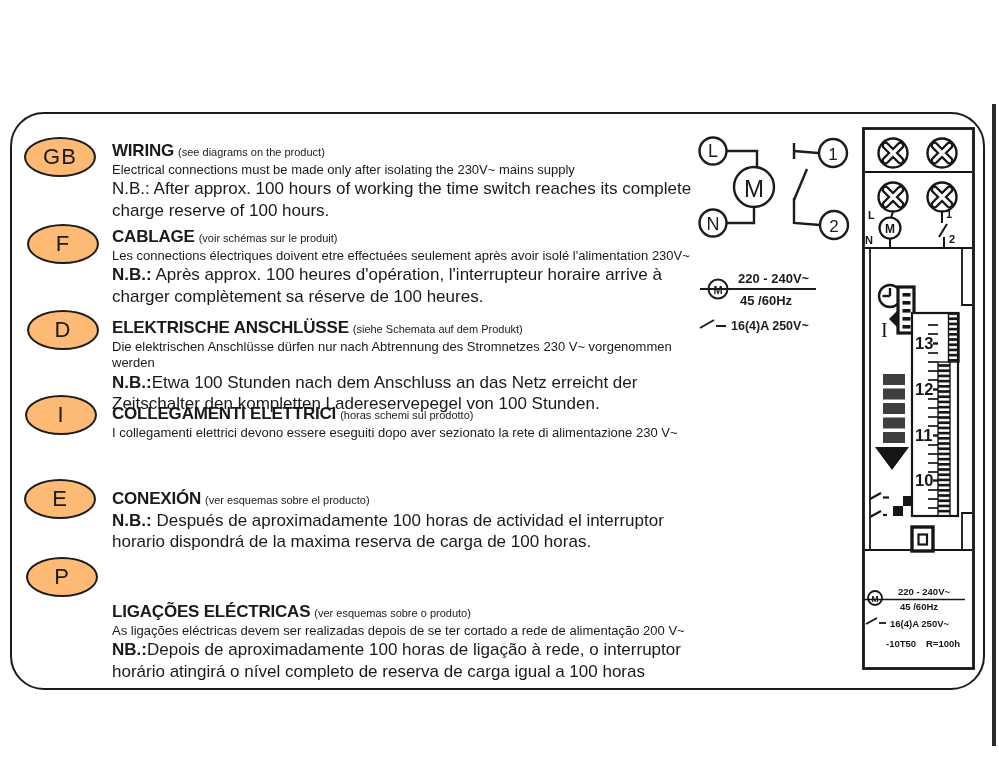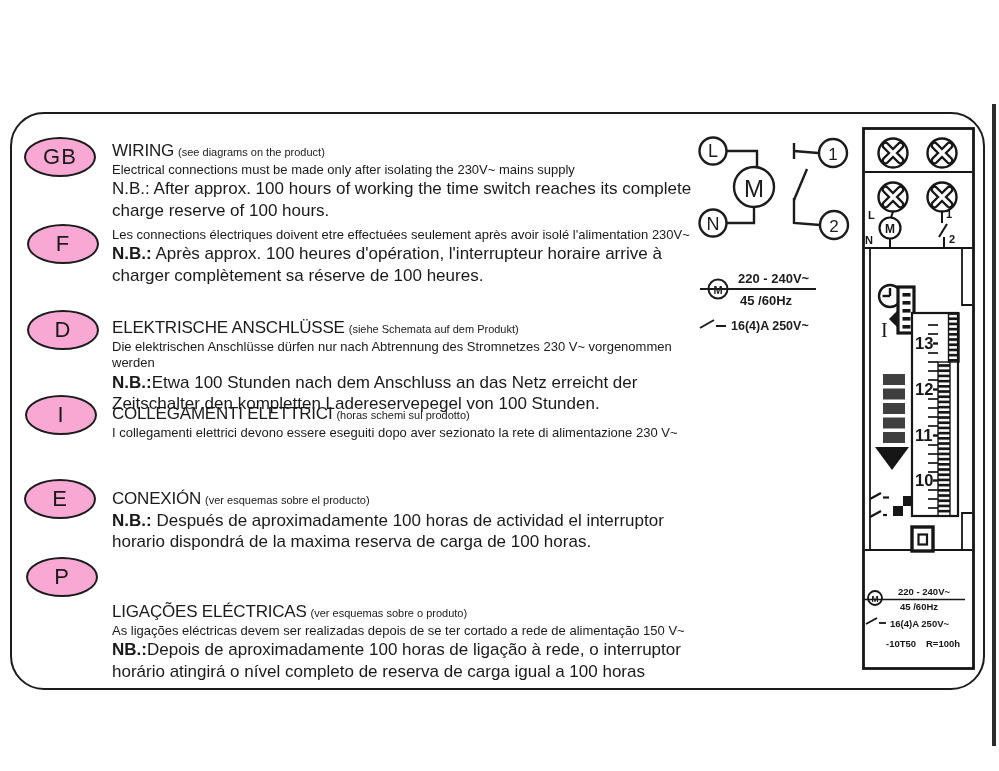--- a/index.html
+++ b/index.html
@@ -10,25 +10,25 @@
   .main-frame{
     position:absolute;left:10px;top:112px;width:971px;height:574px;
     border:2.5px solid #1c1c1c;border-radius:34px;background:#fff;
   }
   .scan-edge{
     position:absolute;left:992px;top:104px;width:4px;height:642px;background:#2b2b2b;
   }
   .badge{
     position:absolute;width:68px;height:36px;border:2px solid #1c1c1c;border-radius:50%;
     display:flex;align-items:center;justify-content:center;
-    font-size:22px;font-weight:400;letter-spacing:1px;background:#f9a8d4;
+    font-size:22px;font-weight:400;letter-spacing:1px;background:#fdba74;
   }
   .section{position:absolute;left:112px;width:590px;}
   .title-line{margin:0 0 1px 0;}
-  .sec-title{font-size:17px;font-weight:normal;letter-spacing:-0.2px;}
+  .sec-title{font-size:17px;font-weight:bold;letter-spacing:-0.2px;}
   .sec-sub{font-size:11px;margin-left:4px;}
   .sec-warning{font-size:13px;font-weight:normal;line-height:1.26;}
   .sec-note{font-size:17px;line-height:1.26;}
   .np{font-weight:bold;}
   svg text{font-family:"Liberation Sans", sans-serif;}
   .serifI{font-family:"Liberation Serif", serif;}
 </style>
 </head>
 <body>
 
@@ -54,20 +54,21 @@
     <span>P</span>
   </div>
 
 <div class="section" style="top:141px">
   <div class="title-line"><span class="sec-title">WIRING</span><span class="sec-sub">(see diagrams on the product)</span></div>
   <div class="sec-warning">Electrical connections must be made only after isolating the 230V~ mains supply</div>
   <div class="sec-note"><span class="np"></span><span>N.B.: After approx. 100 hours of working the time switch reaches its complete charge reserve of 100 hours.</span></div>
 </div>
 
 <div class="section" style="top:227px">
+  <div class="title-line"><span class="sec-title">CABLAGE</span><span class="sec-sub">(voir schémas sur le produit)</span></div>
   <div class="sec-warning">Les connections électriques doivent etre effectuées seulement après avoir isolé l'alimentation 230V~</div>
   <div class="sec-note"><span class="np">N.B.:</span><span> Après approx. 100 heures d'opération, l'interrupteur horaire arrive à charger complètement sa réserve de 100 heures.</span></div>
 </div>
 
 <div class="section" style="top:318px">
   <div class="title-line"><span class="sec-title">ELEKTRISCHE ANSCHLÜSSE</span><span class="sec-sub">(siehe Schemata auf dem Produkt)</span></div>
   <div class="sec-warning">Die elektrischen Anschlüsse dürfen nur nach Abtrennung des Stromnetzes 230 V~ vorgenommen werden</div>
   <div class="sec-note"><span class="np">N.B.:</span><span>Etwa 100 Stunden nach dem Anschluss an das Netz erreicht der Zeitschalter den kompletten Ladereservepegel von 100 Stunden.</span></div>
 </div>
 
@@ -76,21 +77,21 @@
   <div class="sec-warning">I collegamenti elettrici devono essere eseguiti dopo aver sezionato la rete di alimentazione 230 V~</div>
 </div>
 
 <div class="section" style="top:489px">
   <div class="title-line"><span class="sec-title">CONEXIÓN</span><span class="sec-sub">(ver esquemas sobre el producto)</span></div>
   <div class="sec-note"><span class="np">N.B.:</span><span> Después de aproximadamente 100 horas de actividad el interruptor horario dispondrá de la maxima reserva de carga de 100 horas.</span></div>
 </div>
 
 <div class="section" style="top:602px">
   <div class="title-line"><span class="sec-title">LIGAÇÕES ELÉCTRICAS</span><span class="sec-sub">(ver esquemas sobre o produto)</span></div>
-  <div class="sec-warning">As ligações eléctricas devem ser realizadas depois de se ter cortado a rede de alimentação 150 V~</div>
+  <div class="sec-warning">As ligações eléctricas devem ser realizadas depois de se ter cortado a rede de alimentação 200 V~</div>
   <div class="sec-note"><span class="np">NB.:</span><span>Depois de aproximadamente 100 horas de ligação à rede, o interruptor horário atingirá o nível completo de reserva de carga igual a 100 horas</span></div>
 </div>
 
 <svg width="175" height="210" viewBox="0 0 175 210" style="position:absolute;left:690px;top:130px">
   <g fill="none" stroke="#1c1c1c" stroke-width="2.4">
     <circle cx="23" cy="21" r="13.5"></circle>
     <circle cx="64" cy="57" r="20"></circle>
     <circle cx="23" cy="93" r="13.5"></circle>
     <circle cx="143" cy="23" r="14"></circle>
     <circle cx="144" cy="95" r="14"></circle>

